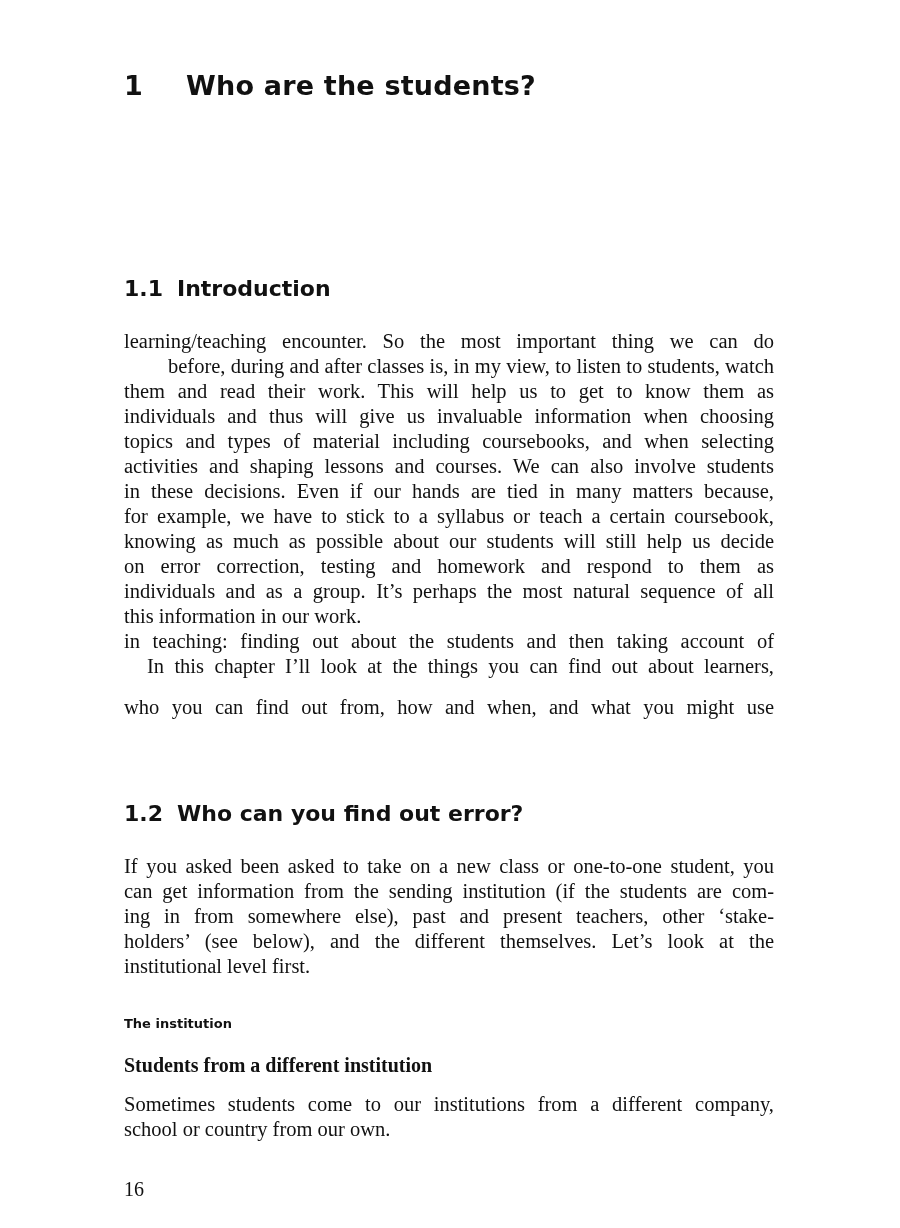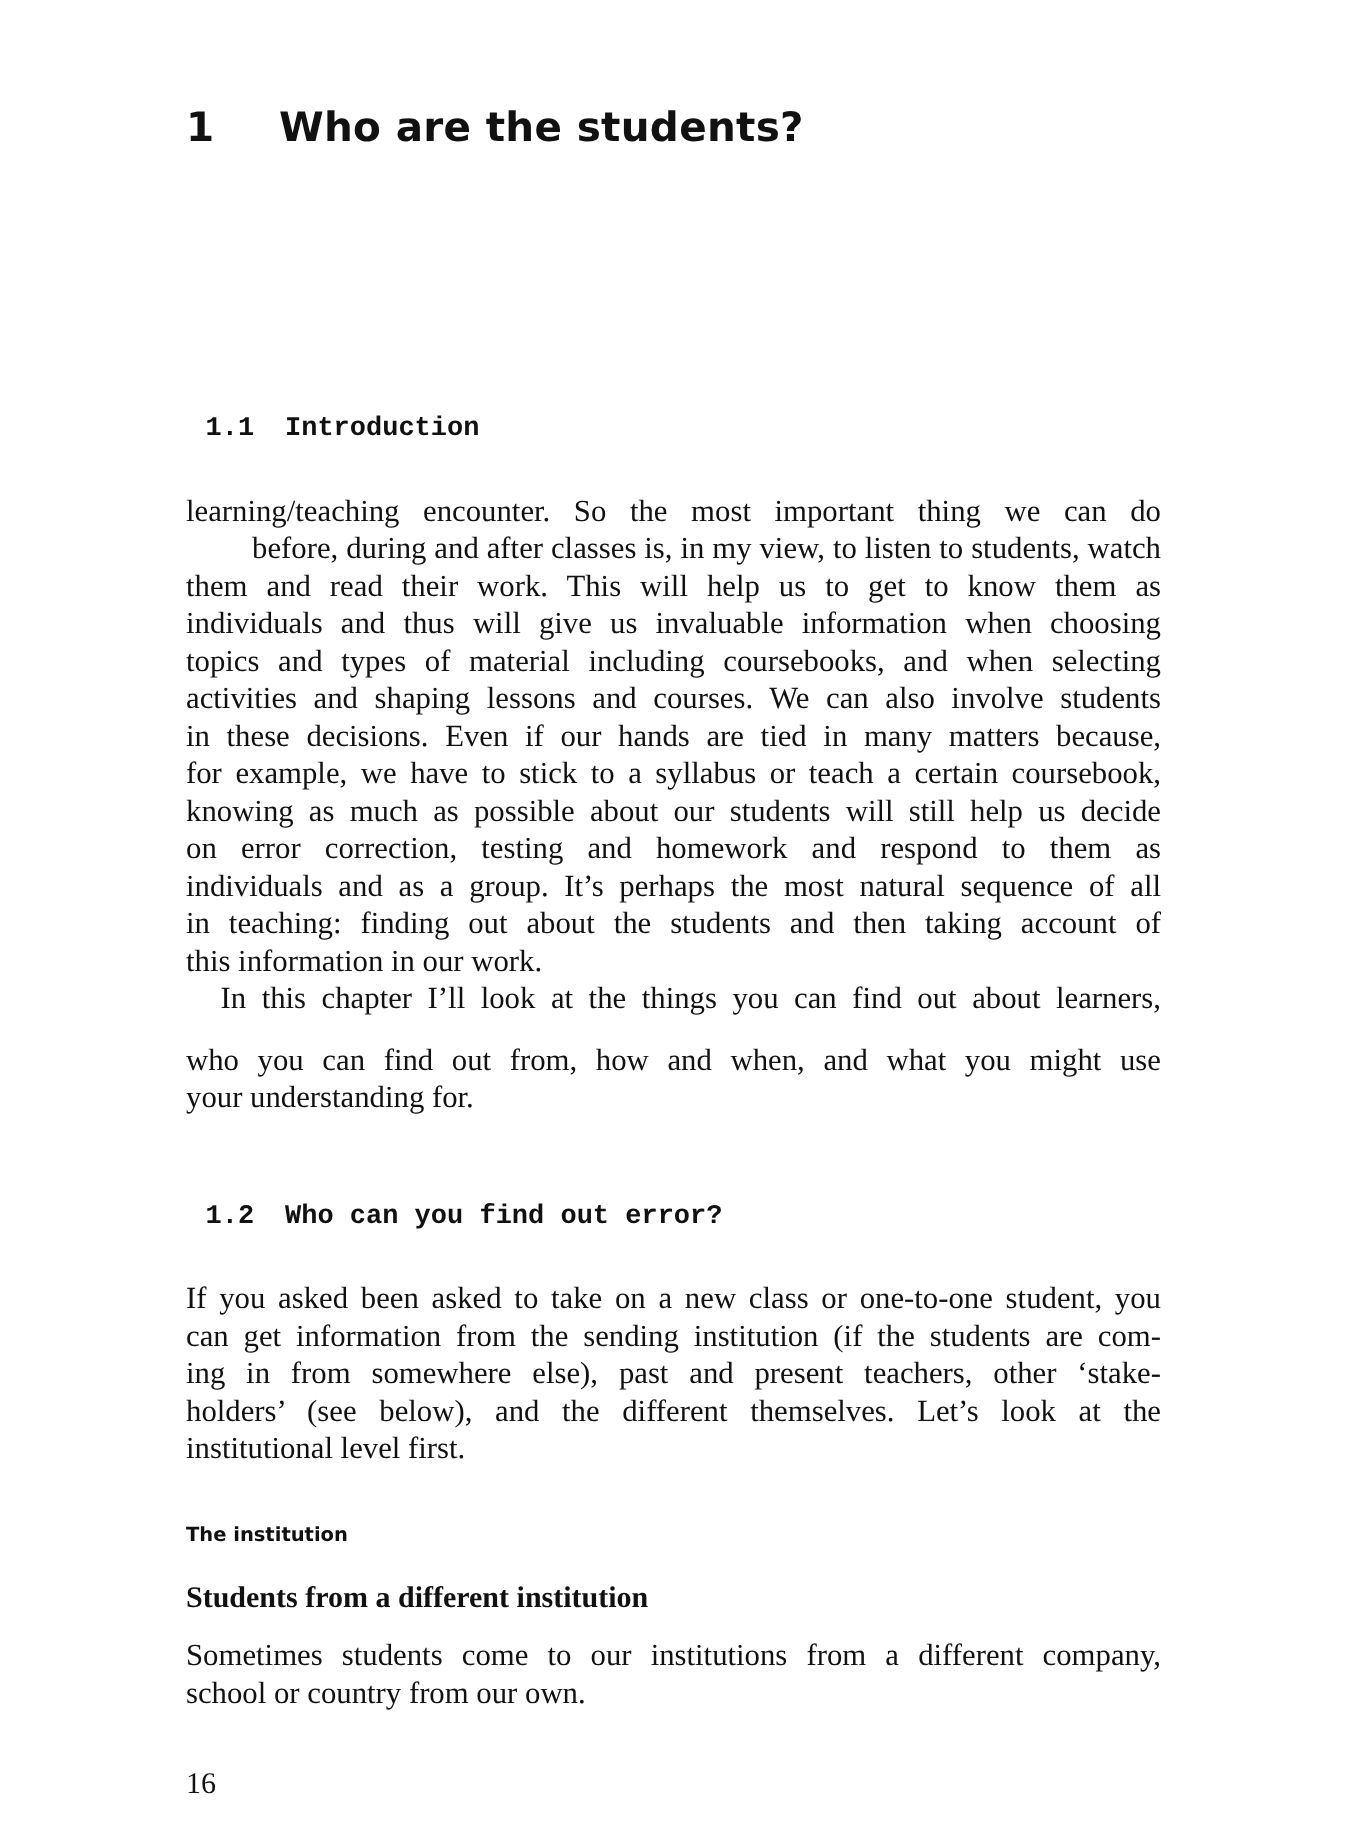--- a/index.html
+++ b/index.html
@@ -2,21 +2,21 @@
 <html><head>
 <meta charset="utf-8">
 <style>
   html, body { margin: 0; padding: 0; background: #ffffff; }
   body { width: 900px; height: 1228px; position: relative; overflow: hidden; color: #111; }
   .page { position: absolute; left: 124px; top: 0; width: 650px; }
   .sans { font-family: "DejaVu Sans", "Liberation Sans", sans-serif; font-weight: bold; }
   .serif { font-family: "Liberation Serif", "DejaVu Serif", serif; }
   .chapter-title { position: absolute; top: 70px; left: 0; font-size: 27px; white-space: nowrap; letter-spacing: 0.2px; }
   .chapter-title .num { display: inline-block; width: 62px; }
-  .h2 { position: absolute; left: 13px; font-size: 18px; white-space: nowrap; font-family: Liberation Mono, monospace; }
+  .h2 { position: absolute; left: 0; font-size: 22px; white-space: nowrap; }
   .h2 .num { display: inline-block; width: 53px; }
   .h3 { position: absolute; left: 0; font-size: 13px; white-space: nowrap; }
   .h4 { position: absolute; left: 0; font-size: 20px; font-weight: bold; white-space: nowrap; }
   .para { position: absolute; left: 0; width: 650px; font-size: 20.5px; line-height: 25px; }
   .line { display: block; height: 25px; text-align: justify; text-align-last: justify; white-space: nowrap; overflow: visible; }
   .line.last { text-align-last: left; }
   .line.indent { padding-left: 23px; }
   .pagenum { position: absolute; left: 0; top: 1178px; font-size: 20px; }
 </style>
 </head>
@@ -37,25 +37,24 @@
     <span class="line" style="white-space: normal; margin-left: 44px;">before, during and after classes is, in my view, to listen to students, watch</span>
     <span class="line" style="white-space: normal;">them and read their work. This will help us to get to know them as</span>
     <span class="line" style="white-space: normal;">individuals and thus will give us invaluable information when choosing</span>
     <span class="line" style="white-space: normal;">topics and types of material including coursebooks, and when selecting</span>
     <span class="line" style="white-space: normal;">activities and shaping lessons and courses. We can also involve students</span>
     <span class="line" style="white-space: normal;">in these decisions. Even if our hands are tied in many matters because,</span>
     <span class="line" style="white-space: normal;">for example, we have to stick to a syllabus or teach a certain coursebook,</span>
     <span class="line" style="white-space: normal;">knowing as much as possible about our students will still help us decide</span>
     <span class="line" style="white-space: normal;">on error correction, testing and homework and respond to them as</span>
     <span class="line" style="white-space: normal;">individuals and as a group. It’s perhaps the most natural sequence of all</span>
+    <span class="line last" style="white-space: normal;">this information in our work.</span>
     <span class="line" style="white-space: normal;">in teaching: finding out about the students and then taking account of</span>
-    <span class="line last" style="white-space: normal;">this information in our work.</span>
     <span class="line indent" style="white-space: normal;">In this chapter I’ll look at the things you can find out about learners,</span>
     <span class="line" style="white-space: normal; margin-top: 16px;">who you can find out from, how and when, and what you might use</span>
-    <span class="line last" style="white-space: normal;">your understanding for.</span>
   </div>
 
   <div class="h2 sans" style="top:801px;">
     <span class="num">1.2</span><span>Who can you find out error?</span>
   </div>
 
   <div class="para serif" style="top:854px;">
     <span class="line" style="white-space: normal;">If you asked been asked to take on a new class or one-to-one student, you</span>
     <span class="line" style="white-space: normal;">can get information from the sending institution (if the students are com-</span>
     <span class="line" style="white-space: normal;">ing in from somewhere else), past and present teachers, other ‘stake-</span>

